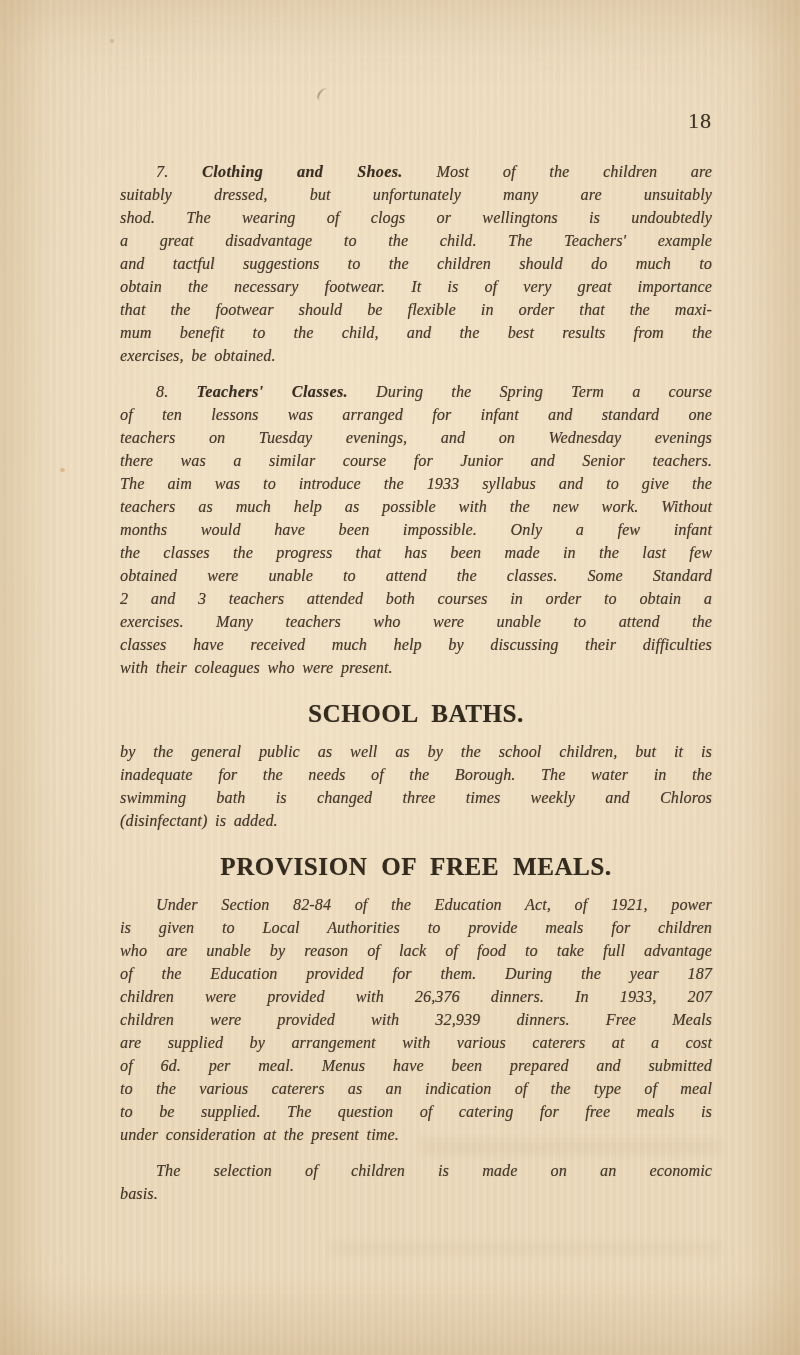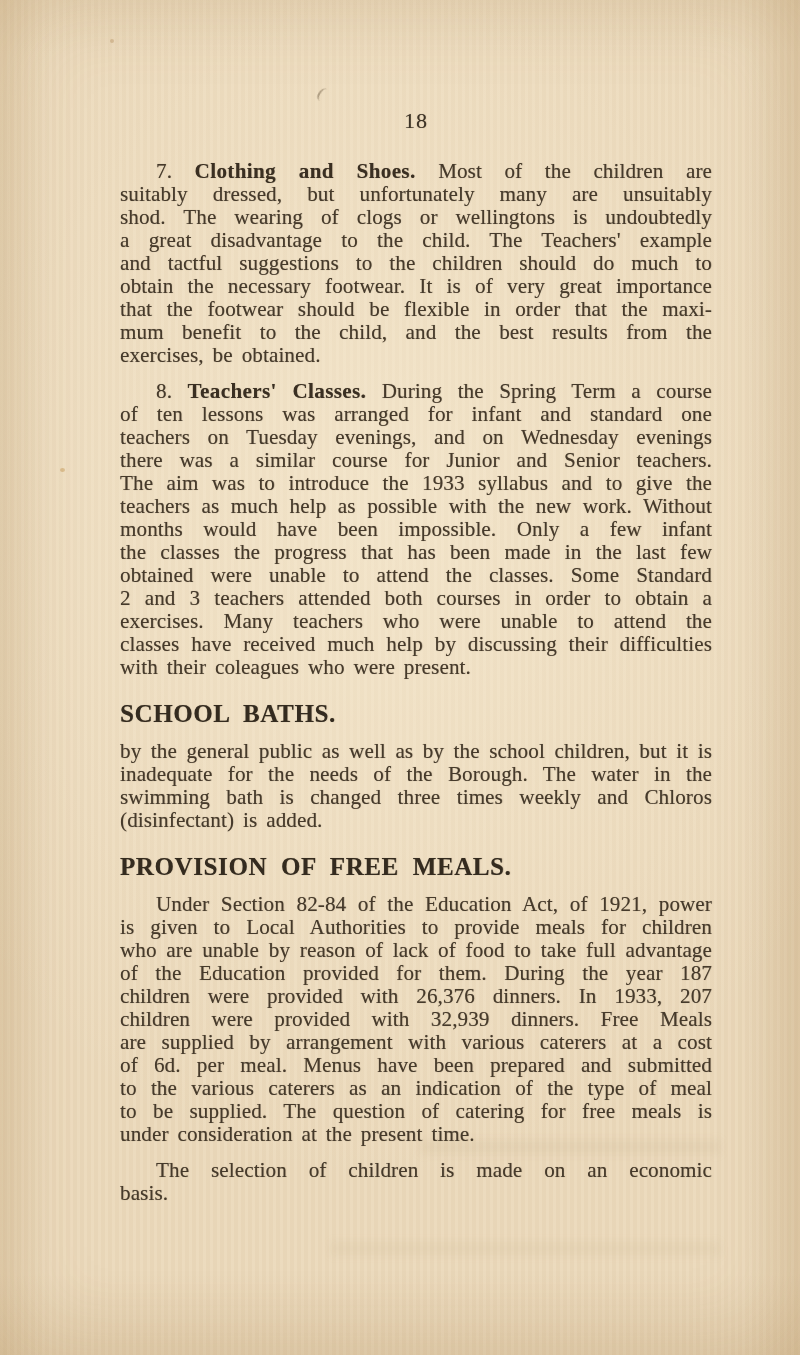--- a/index.html
+++ b/index.html
@@ -17,33 +17,33 @@
       linear-gradient(0deg, rgba(188,156,110,0.18) 0%, rgba(0,0,0,0) 6%, rgba(0,0,0,0) 96%, rgba(210,186,148,0.16) 100%),
       repeating-linear-gradient(90deg, rgba(255,252,240,0.05) 0 3px, rgba(150,120,80,0.035) 3px 7px);
     box-shadow: inset 0 0 90px rgba(140,100,50,0.15);
     color:#463a2b;
   }
   .textblock{
     position:absolute;left:120px;top:108px;width:592px;
     text-shadow:0.3px 0.3px 0.7px rgba(62,50,34,0.5);
   }
   .pageno{
-    text-align:center;font-size:22px;letter-spacing:1px;
+    text-align:right;font-size:22px;letter-spacing:1px;
     margin:0 0 27px 0;line-height:25px;color:#3e3427;
   }
   .para{
-    margin:11px 0 13px 0;font-size:21px;line-height:23px;
-    word-spacing:3.5px;letter-spacing:0.15px;
+    margin:11px 0 13px 0;font-size:16px;line-height:23px;
+    word-spacing:3.5px;letter-spacing:0.15px;font-style:italic;
   }
   .line{display:block;text-align:justify;text-align-last:justify;}
   .line.last{text-align-last:left;}
   .line.first{text-indent:36px;}
   .para b{font-weight:700;letter-spacing:0.4px;color:#3a2f22;}
   .heading{
-    font-size:25px;line-height:30px;font-weight:700;
+    font-size:25px;line-height:30px;font-weight:700;text-align:center;
     margin:20px 0 8px 0;letter-spacing:0.6px;word-spacing:7px;color:#342b1f;
   }
   
   .artifact{position:absolute;pointer-events:none;}
   .speck1{left:110px;top:39px;width:4px;height:4px;border-radius:50%;
     background:rgba(172,130,78,0.35);}
   .speck2{left:60px;top:468px;width:5px;height:4px;border-radius:50%;
     background:rgba(188,138,62,0.4);filter:blur(0.5px);}
   .curl{left:318px;top:88px;width:9px;height:14px;
     border-left:2px solid rgba(98,80,56,0.45);border-radius:60% 0 0 40%;

